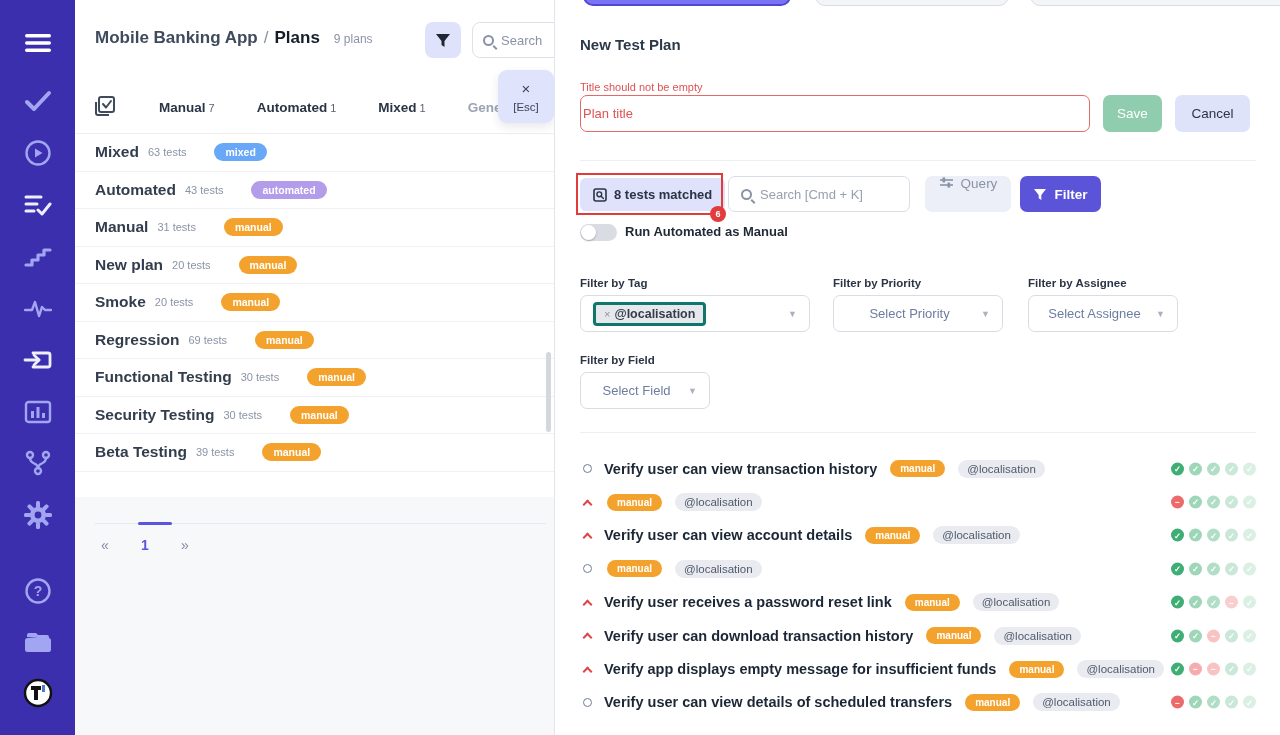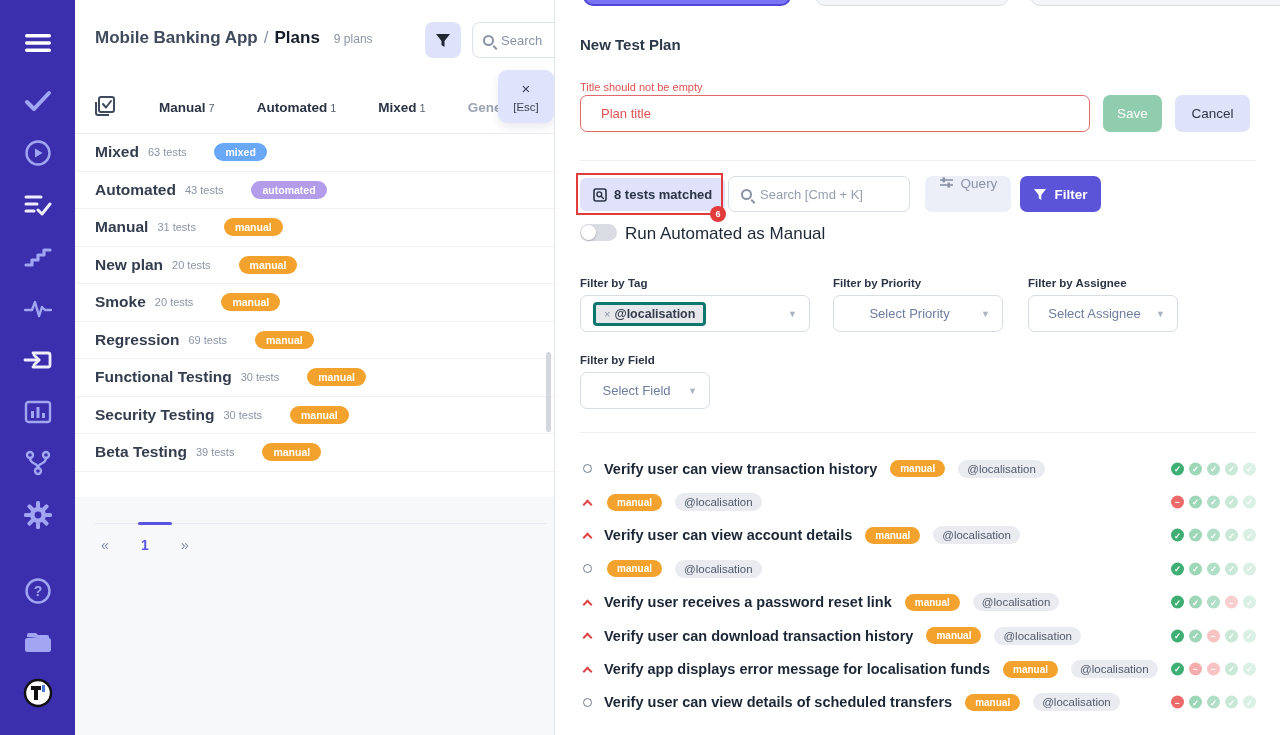--- a/index.html
+++ b/index.html
@@ -54,21 +54,21 @@
 
   
   .rpanel { position:absolute; left:556px; top:0; width:724px; height:735px; background:#fff; overflow:hidden; }
   .cutbtn { position:absolute; top:-17px; height:23px; border-radius:10px; }
   .cut-purple { left:27px; width:208px; background:#7a73f3; border:2px solid #5047d8; }
   .cut-gray { background:#f4f5f8; border:1px solid #d9dce3; }
 
   .rtitle { position:absolute; left:24px; top:36px; font-size:15px; font-weight:bold; color:#2b3949; }
   .rerror { position:absolute; left:24px; top:81px; font-size:11px; color:#e05252; }
   .rtitle-input { position:absolute; left:24px; top:95px; width:510px; height:37px; border:1px solid #e36a6a;
-    border-radius:7px; padding-left:20px; font-size:13px; color:#e05252; outline:none; font-family:"Liberation Sans", sans-serif; }
+    border-radius:7px; padding-left:2px; font-size:13px; color:#e05252; outline:none; font-family:"Liberation Sans", sans-serif; }
   .rtitle-input::placeholder { color:#e05252; }
   .btn { position:absolute; top:95px; height:37px; border:none; border-radius:7px; font-size:13.5px;
     font-family:"Liberation Sans", sans-serif; cursor:pointer; }
   .btn-save { left:547px; width:59px; background:#90ccae; color:#fff; }
   .btn-cancel { left:619px; width:75px; background:#dfe3f9; color:#2b3445; }
   .rdiv1 { position:absolute; left:24px; right:24px; top:160px; border-top:1px solid #eceef2; }
   .rdiv2 { position:absolute; left:24px; right:24px; top:432px; border-top:1px solid #eceef2; }
 
   .matched { position:absolute; left:24px; top:178px; height:33px; padding:0 13px; background:#dfe2fa; border:none;
     border-radius:6px; font-size:13px; font-weight:bold; color:#2b3445; display:flex; align-items:center; gap:7px;
@@ -84,21 +84,21 @@
   .btn-query { position:absolute; left:369px; top:176px; width:86px; height:36px; background:#edeff8; color:#8a93a6;
     border:none; border-radius:7px; font-size:13.5px; display:flex; align-items:flex-start; justify-content:center; gap:7px;
     font-family:"Liberation Sans", sans-serif; cursor:pointer; }
   .btn-filter { position:absolute; left:464px; top:176px; width:81px; height:36px; background:#5b54d8; color:#fff;
     border:none; border-radius:7px; font-size:13.5px; font-weight:bold; display:flex; align-items:center; justify-content:center;
     gap:7px; font-family:"Liberation Sans", sans-serif; cursor:pointer; }
 
   .toggle { position:absolute; left:24px; top:224px; width:37px; height:17px; background:#d9dce3; border-radius:9px; cursor:pointer; }
   .toggle .knob { position:absolute; left:1px; top:1px; width:15px; height:15px; background:#fff; border-radius:50%;
     box-shadow:0 1px 2px rgba(0,0,0,.25); }
-  .toggle-lbl { position:absolute; left:69px; top:224px; font-size:17px; font-weight:normal; color:#1f2835; }
+  .toggle-lbl { position:absolute; left:69px; top:224px; font-size:13px; font-weight:bold; color:#1f2835; }
 
   .flabel { position:absolute; font-size:11.5px; font-weight:bold; color:#2b3445; }
   .fsel { position:absolute; height:37px; border:1px solid #d8dce4; border-radius:7px; background:#fff;
     display:flex; align-items:center; padding:0 12px; cursor:pointer; }
   .fsel .ph { font-size:13px; color:#6d7da0; flex:1; text-align:center; }
   .fsel .caret { font-size:9px; color:#aab2bf; margin-left:8px; }
   .tagchip { background:#e6e8ec; border:3px solid #0f766e; border-radius:4px; padding:2px 8px; font-size:12.5px; color:#333d4d; }
   .tagchip .x { color:#8a93a6; margin-right:4px; font-size:11px; }
 
   .tests { position:absolute; left:24px; right:24px; top:452px; }
@@ -495,21 +495,21 @@
           <span class="st" style="background: rgb(63, 174, 116); opacity: 0.28;">✓</span>
           <span class="st" style="background: rgb(63, 174, 116); opacity: 0.18;">✓</span>
         </span>
   </div>
 
   <div class="trow">
     <div class="tleft">
       <span class="prio">
             <span class="prio-high"></span>
           </span>
-      <span class="ttitle">Verify app displays error message for localisation funds</span>
+      <span class="ttitle">Verify app displays empty message for insufficient funds</span>
       <span class="tbadge">manual</span>
       <span class="ttag">@localisation</span>
     </div>
     <span class="tstat">
           <span class="st" style="background: rgb(63, 174, 116); opacity: 1;">✓</span>
           <span class="st" style="background: rgb(236, 106, 106); opacity: 0.55;">−</span>
           <span class="st" style="background: rgb(236, 106, 106); opacity: 0.4;">−</span>
           <span class="st" style="background: rgb(63, 174, 116); opacity: 0.28;">✓</span>
           <span class="st" style="background: rgb(63, 174, 116); opacity: 0.18;">✓</span>
         </span>

